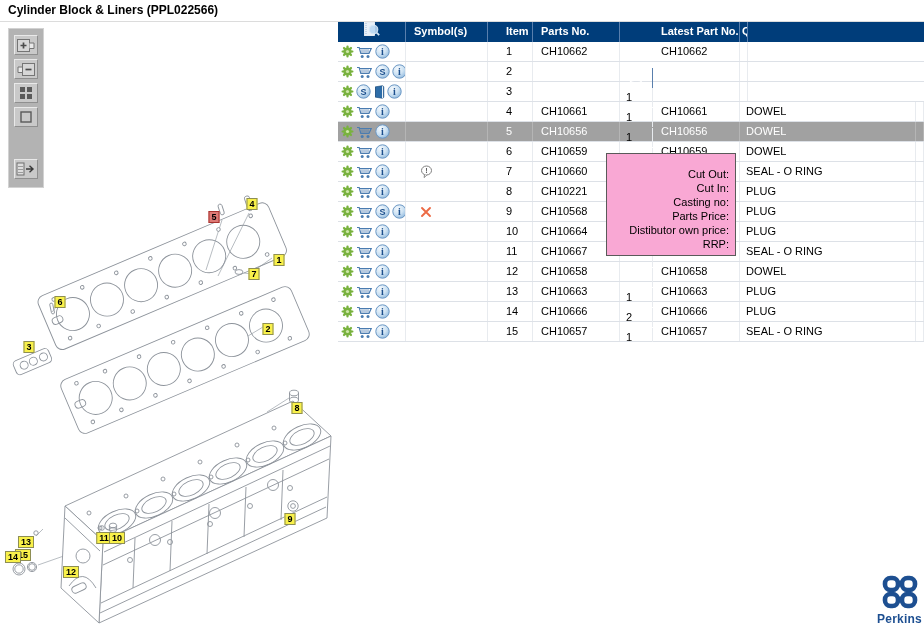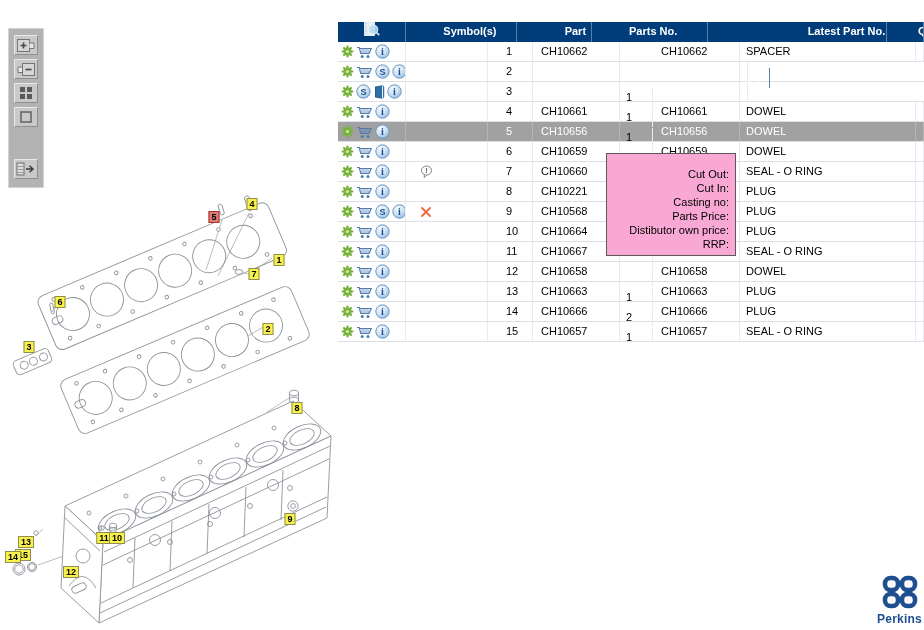--- a/index.html
+++ b/index.html
@@ -20,21 +20,21 @@
   .tbtn svg{display:block}
 
   
   .diagram{position:absolute;left:5px;top:188px;width:330px;height:440px;}
   .co{position:absolute;transform:translate(-50%,-50%);background:#f9f14a;border:1px solid #8e8e55;
       color:#000;font-size:9px;font-weight:bold;line-height:10px;padding:0 2px;cursor:pointer;}
   .co.sel{background:#dd7a76;border-color:#a83430;}
 
   
   .ptable{position:absolute;left:338px;top:22px;width:586px;overflow:hidden;}
-  .thead{display:flex;height:20px;background:#003d7a;justify-content:space-between;}
+  .thead{display:flex;height:20px;background:#003d7a;}
   .hcell{box-sizing:border-box;height:20px;border-right:1px solid #597fad;color:#fff;
          font-size:11px;font-weight:bold;line-height:19px;white-space:nowrap;overflow:hidden;}
   .trow{display:flex;height:20px;border-bottom:1px solid #dde1e7;box-sizing:border-box;background:#fff;}
   .trow.sel{background:#a1a1a1;}
   .trow.sel .cell{color:#fff;border-right-color:#b5b5b5;}
   .cell{box-sizing:border-box;height:19px;border-right:1px solid #e8ebef;font-size:11px;
         line-height:19px;color:#000;white-space:nowrap;overflow:hidden;}
   .c0{width:68px;display:flex;align-items:center;gap:2px;padding-left:3px;}
   .c1{width:82px;padding-left:14px;display:flex;align-items:center;}
   .c2{width:45px;padding-left:18px;}
@@ -64,20 +64,23 @@
   <svg width="0" height="0" style="position:absolute" aria-hidden="true">
     <defs>
       <radialGradient id="icograd" cx="35%" cy="28%" r="80%">
         <stop offset="0%" stop-color="#f4f9fd"></stop>
         <stop offset="55%" stop-color="#cde2f3"></stop>
         <stop offset="100%" stop-color="#8fb8dd"></stop>
       </radialGradient>
     </defs>
   </svg>
 
+  <div class="titlebar">
+    <div class="t">Cylinder Block &amp; Liners (PPL022566)</div>
+  </div>
 
   <div class="toolbar">
     <div class="tbtn" style="top:6px">
       <svg width="20" height="15" viewBox="0 0 20 15">
         <rect x="1.5" y="1.5" width="12" height="12" fill="#d6d6d6" stroke="#757575"></rect>
         <path d="M7.5 4.5 v6 M4.5 7.5 h6" stroke="#4a4a4a" stroke-width="1.7" fill="none"></path>
         <path d="M13.5 5 h4.5 v5.5 h-4.5" fill="#e9e9e9" stroke="#757575"></path>
       </svg>
     </div>
     <div class="tbtn" style="top:30px">
@@ -302,21 +305,21 @@
         <span>
           <svg width="19" height="17" viewBox="0 0 19 17">
             <rect x="2.5" y="1.5" width="10" height="13" fill="#e8f0f8" stroke="#ffffff" stroke-width="0.8"></rect>
             <path d="M4 2 v12" stroke="#9fb8d4" stroke-dasharray="1 1"></path>
             <circle cx="11.5" cy="8.5" r="4.3" fill="rgba(185,215,242,0.9)" stroke="#d5e6f5" stroke-width="1.1"></circle>
             <line x1="14.6" y1="11.6" x2="17.2" y2="14.2" stroke="#d5e6f5" stroke-width="1.7"></line>
           </svg>
         </span>
       </div>
       <div class="hcell c1">Symbol(s)</div>
-      <div class="hcell c2" style="padding-left:18px">Part</div>
+      <div class="hcell c2" style="padding-left:18px">Item</div>
       <div class="hcell c3">Parts No.</div>
       <div class="hcell c4">Qty.</div>
       <div class="hcell c5">Latest Part No.</div>
       <div class="hcell c7">Q</div>
     </div>
     <div id="tbody">
         <div class="trow">
           <div class="cell c0">
             <span class="icon">
               <svg width="13" height="13" viewBox="0 0 13 13">
@@ -345,21 +348,20 @@
                 <circle cx="7.5" cy="7.5" r="6.7" fill="url(#icograd)" stroke="#6b97c4"></circle>
                 <text x="7.5" y="11" text-anchor="middle" font-size="10" font-weight="bold" fill="#1c4f8d" font-family="Liberation Serif, serif">i</text>
               </svg>
             </span>
           </div>
           <div class="cell c1"></div>
           <div class="cell c2">1</div>
           <div class="cell c3">CH10662</div>
           <div class="cell c4">1</div>
           <div class="cell c5">CH10662</div>
-          <div class="cell c6">SPACER</div>
           <div class="cell c7"></div>
         </div>
         <div class="trow">
           <div class="cell c0">
             <span class="icon">
               <svg width="13" height="13" viewBox="0 0 13 13">
                 <g fill="#79b23f">
                   <rect x="5.4" y="0.5" width="2.2" height="12" rx="1"></rect>
                   <rect x="0.5" y="5.4" width="12" height="2.2" rx="1"></rect>
                   <rect x="5.4" y="0.5" width="2.2" height="12" rx="1" transform="rotate(45 6.5 6.5)"></rect>

